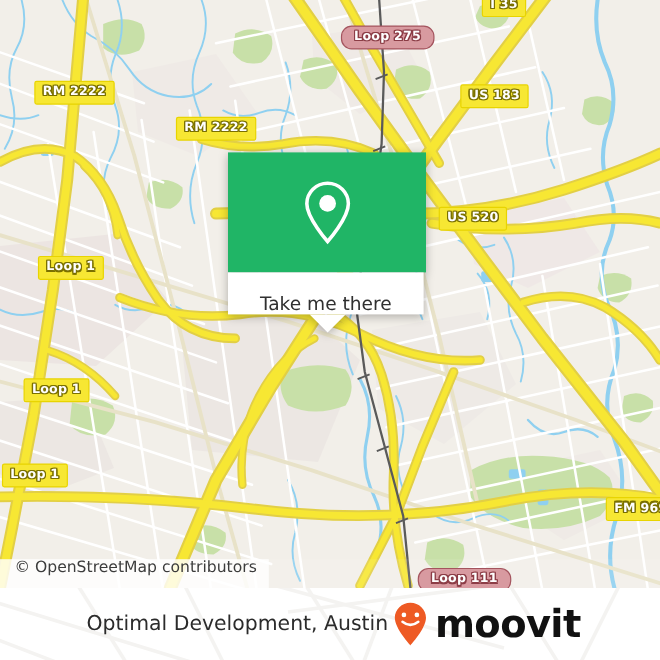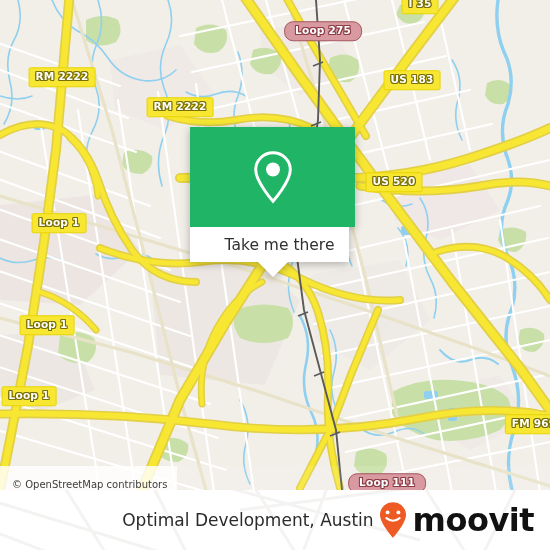--- a/index.html
+++ b/index.html
@@ -75,70 +75,69 @@
   }
   #popup-image {
     width: 165px;
     height: 100px;
     background: #20b566;
     display: flex;
     align-items: center;
     justify-content: center;
   }
   #popup-label {
-    width: 139px;
+    width: 163px;
     height: 35px;
     background: #ffffff;
     display: flex;
-    align-items: center;
+    align-items: flex-end;
     justify-content: center;
     color: #303030;
     font-size: 15.5px;
     font-family: "DejaVu Sans", sans-serif;
-    padding-left: 20px;
   }
   #popup-tail {
     position: absolute;
     left: 50%;
     top: 135px;
     transform: translateX(-50%);
     width: 0;
     height: 0;
     border-left: 15px solid transparent;
     border-right: 15px solid transparent;
     border-top: 15px solid #ffffff;
   }
 
   
   #attribution {
     position: absolute;
     left: 0;
     bottom: 0;
     height: 24px;
     display: flex;
-    align-items: flex-end;
+    align-items: flex-start;
     padding: 0 10px 0 12px;
     background: rgba(255,255,255,0.80);
     color: #3c3c3c;
-    font-size: 10px;
+    font-size: 13px;
     font-family: "DejaVu Sans", sans-serif;
     white-space: nowrap;
   }
 
   
   #footer {
     position: absolute;
     left: 0;
     top: 490px;
     width: 550px;
     height: 60px;
     background: #ffffff;
     display: flex;
     align-items: center;
-    justify-content: flex-end;
+    justify-content: center;
     padding: 0 16px 0 22px;
     box-sizing: border-box;
     overflow: hidden;
   }
   #footer-watermark {
     position: absolute;
     left: 0;
     top: 0;
     width: 550px;
     height: 60px;

